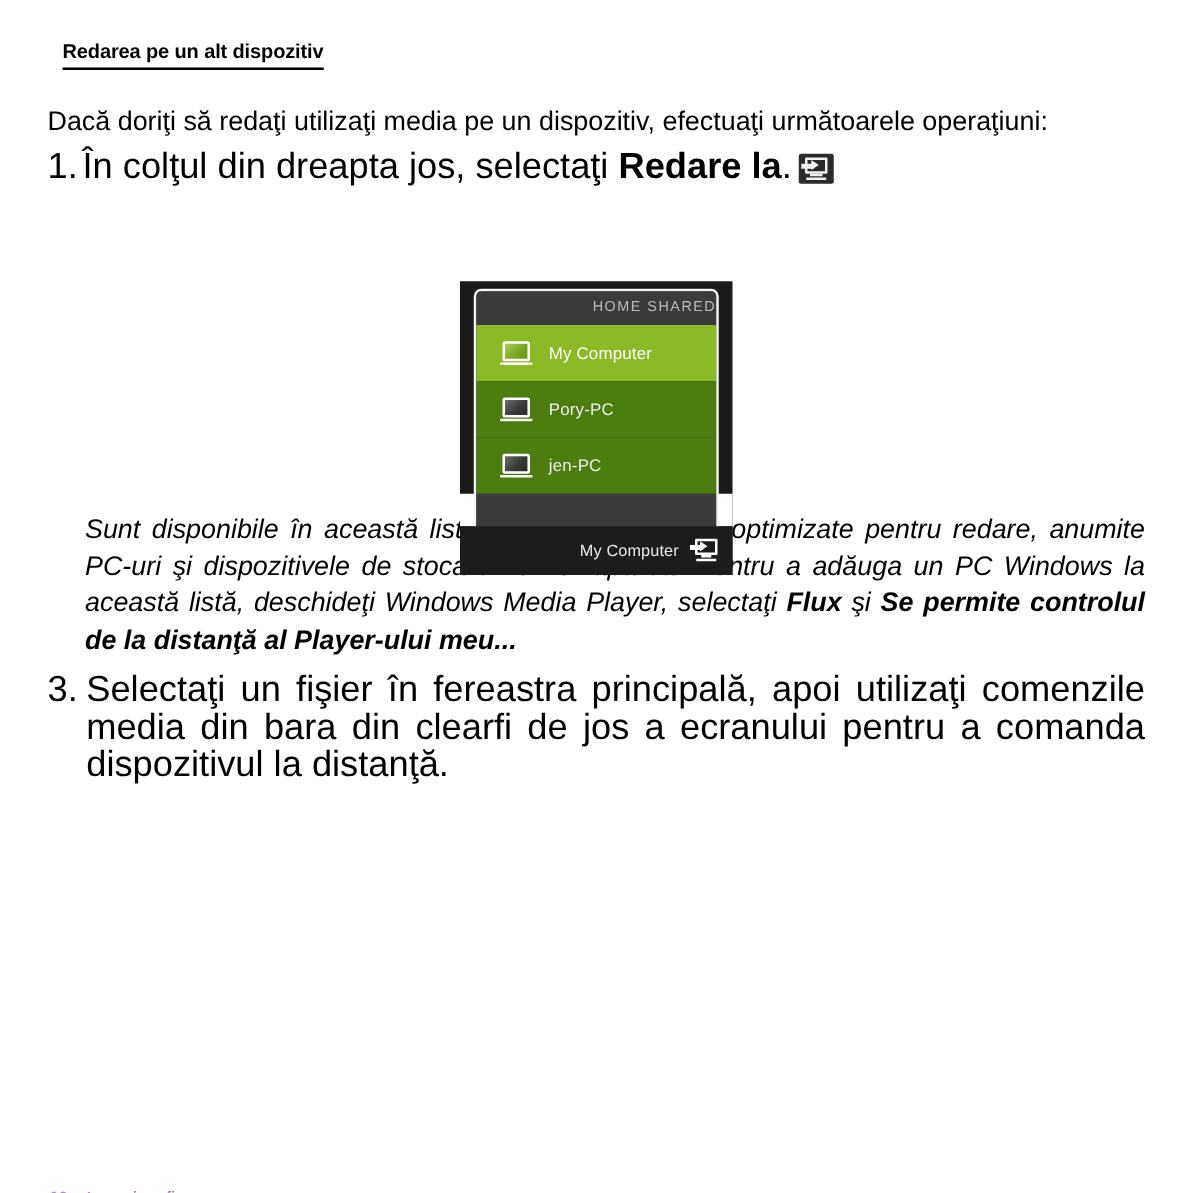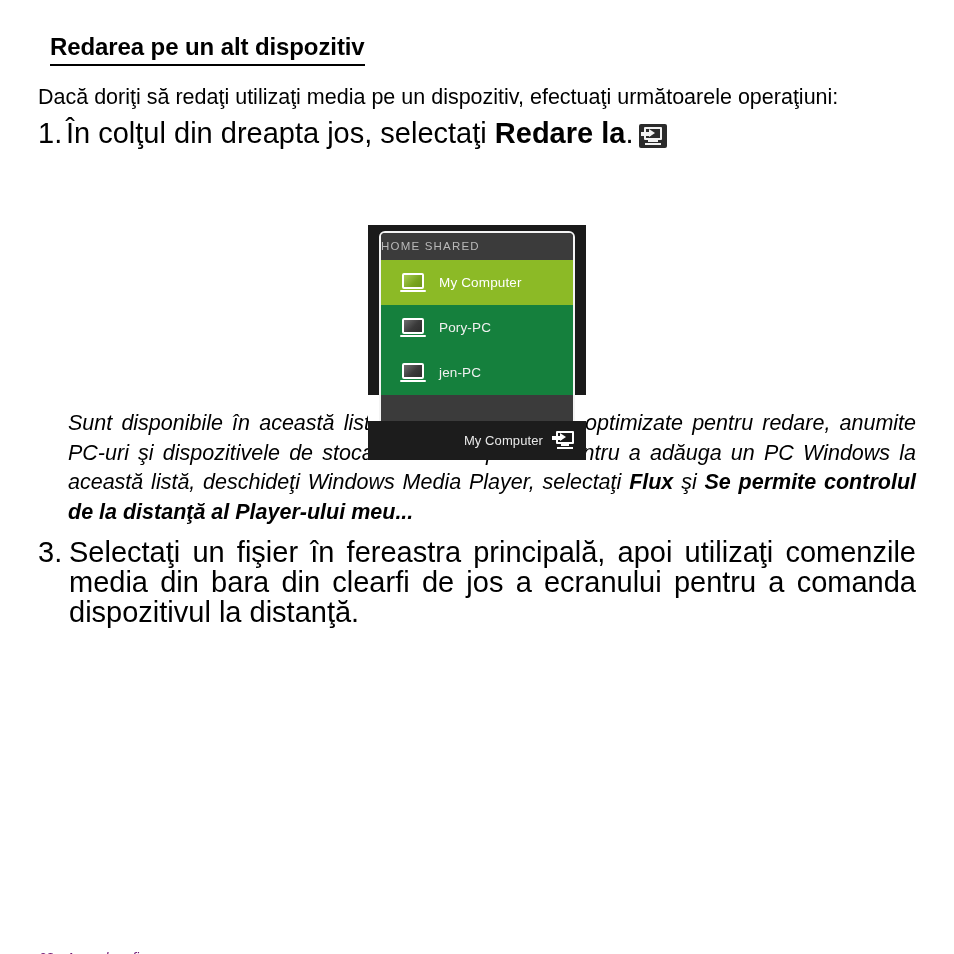--- a/index.html
+++ b/index.html
@@ -21,21 +21,21 @@
     left: 0; top: 0;
     width: 954px;
     height: 954px;
   }
 
   
   .heading {
     position: absolute;
     left: 50px;
     top: 33px;
-    font-size: 24px;
+    font-size: 16px;
     font-weight: bold;
     letter-spacing: -0.1px;
     padding-bottom: 3px;
     border-bottom: 2px solid #000;
     display: inline-block;
     white-space: nowrap;
   }
 
   
   .content {
@@ -238,33 +238,33 @@
     width: 196px;
     background: #3b3b3b;
     border: 2px solid #f4f4f4;
     border-radius: 6px;
     box-sizing: border-box;
     overflow: hidden;
   }
   .popup-header {
     height: 27px;
     line-height: 27px;
-    text-align: left;
+    text-align: right;
     color: #b9b9b9;
     font-size: 11.5px;
     letter-spacing: 1.2px;
     background: #3b3b3b;
   }
   .dev-row {
     height: 45px;
     display: flex;
     align-items: center;
     padding-left: 19px;
     box-sizing: border-box;
-    background: #15803d;
+    background: #4d7c0f;
     color: #f0f0f0;
     font-size: 13.5px;
   }
   .dev-row.selected {
     background: #8cba26;
     color: #ffffff;
   }
   .dev-row .dev-label {
     margin-left: 13px;
     letter-spacing: 0.15px;

